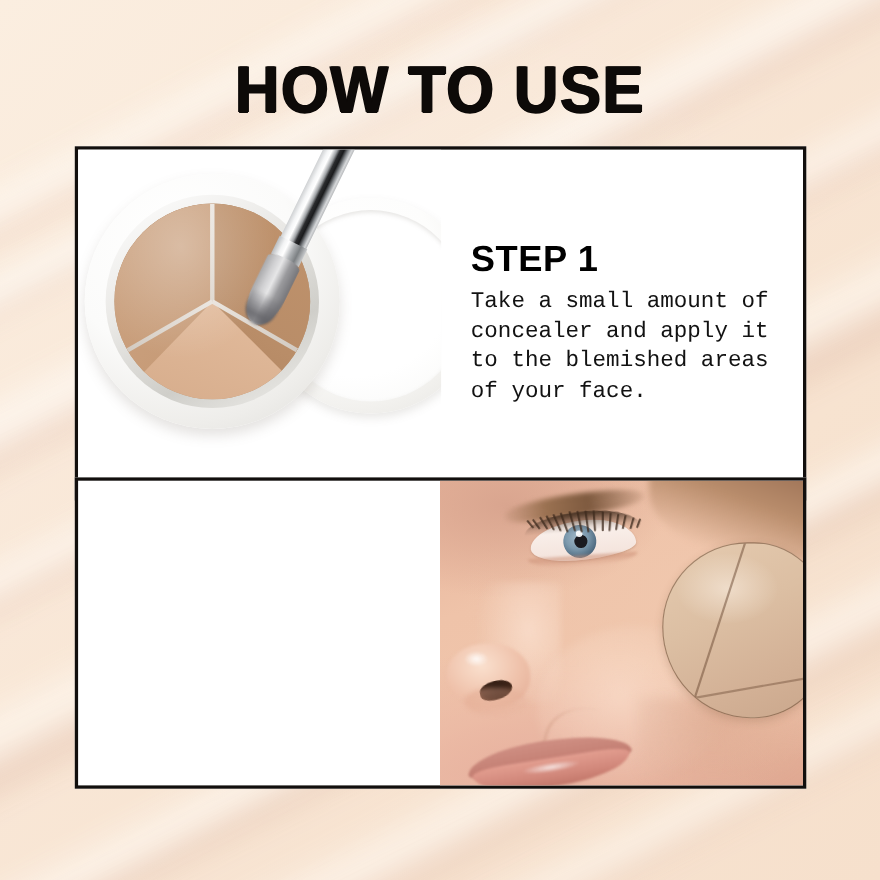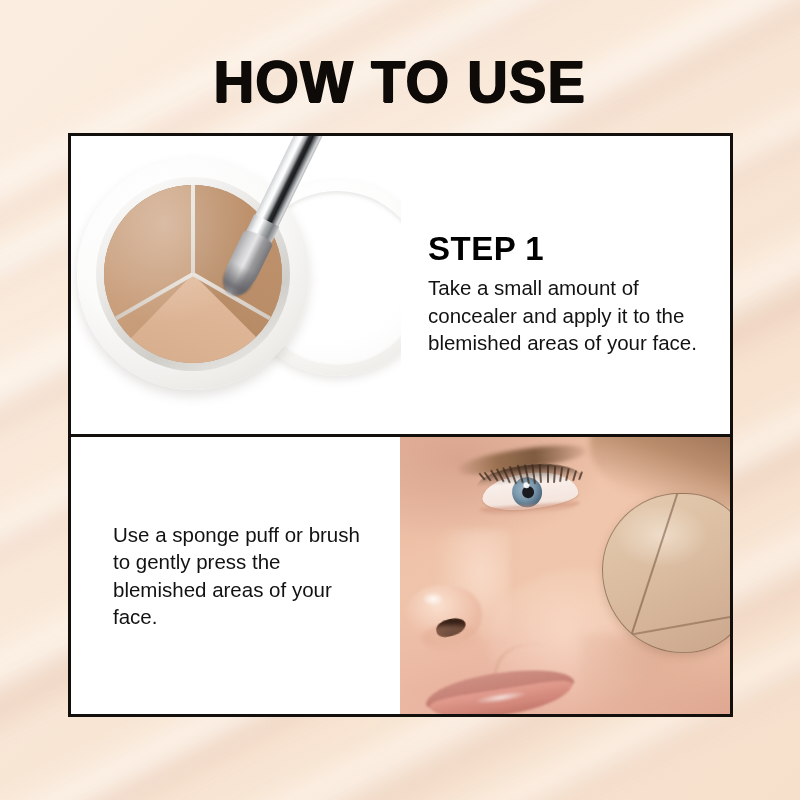--- a/index.html
+++ b/index.html
@@ -93,20 +93,21 @@
     color: #000;
     letter-spacing: .5px;
     margin-bottom: 8px;
     line-height: 1.05;
   }
   .step-body {
     font-size: 20.5px;
     color: #121212;
     line-height: 1.33;
     max-width: 280px;
+    font-family: Liberation Mono, monospace;
   }
   .card-1 .pane-text { padding-left: 27px; }
   .card-2 .pane-text { padding-left: 42px; }
 
   
   .art1 { position: absolute; inset: 0; }
 
   
   .lid {
     position: absolute;
@@ -434,21 +435,20 @@
   <div class="pane-text">
     <div class="step-head">STEP 1</div>
     <div class="step-body">Take a small amount of concealer and apply it to the blemished areas of your face.</div>
   </div>
 
 </div>
 
 <div class="card card-2">
 
   <div class="pane-text">
-    <div class="step-body">Use a sponge puff or brush to gently press the blemished areas of your face.</div>
   </div>
 
   <div class="pane-img c2-img">
     <div class="art2">
       <div class="face-base"></div>
       <div class="hairline"></div>
       <div class="brow"></div>
 
       <div class="eye">
         <div class="iris"></div>

